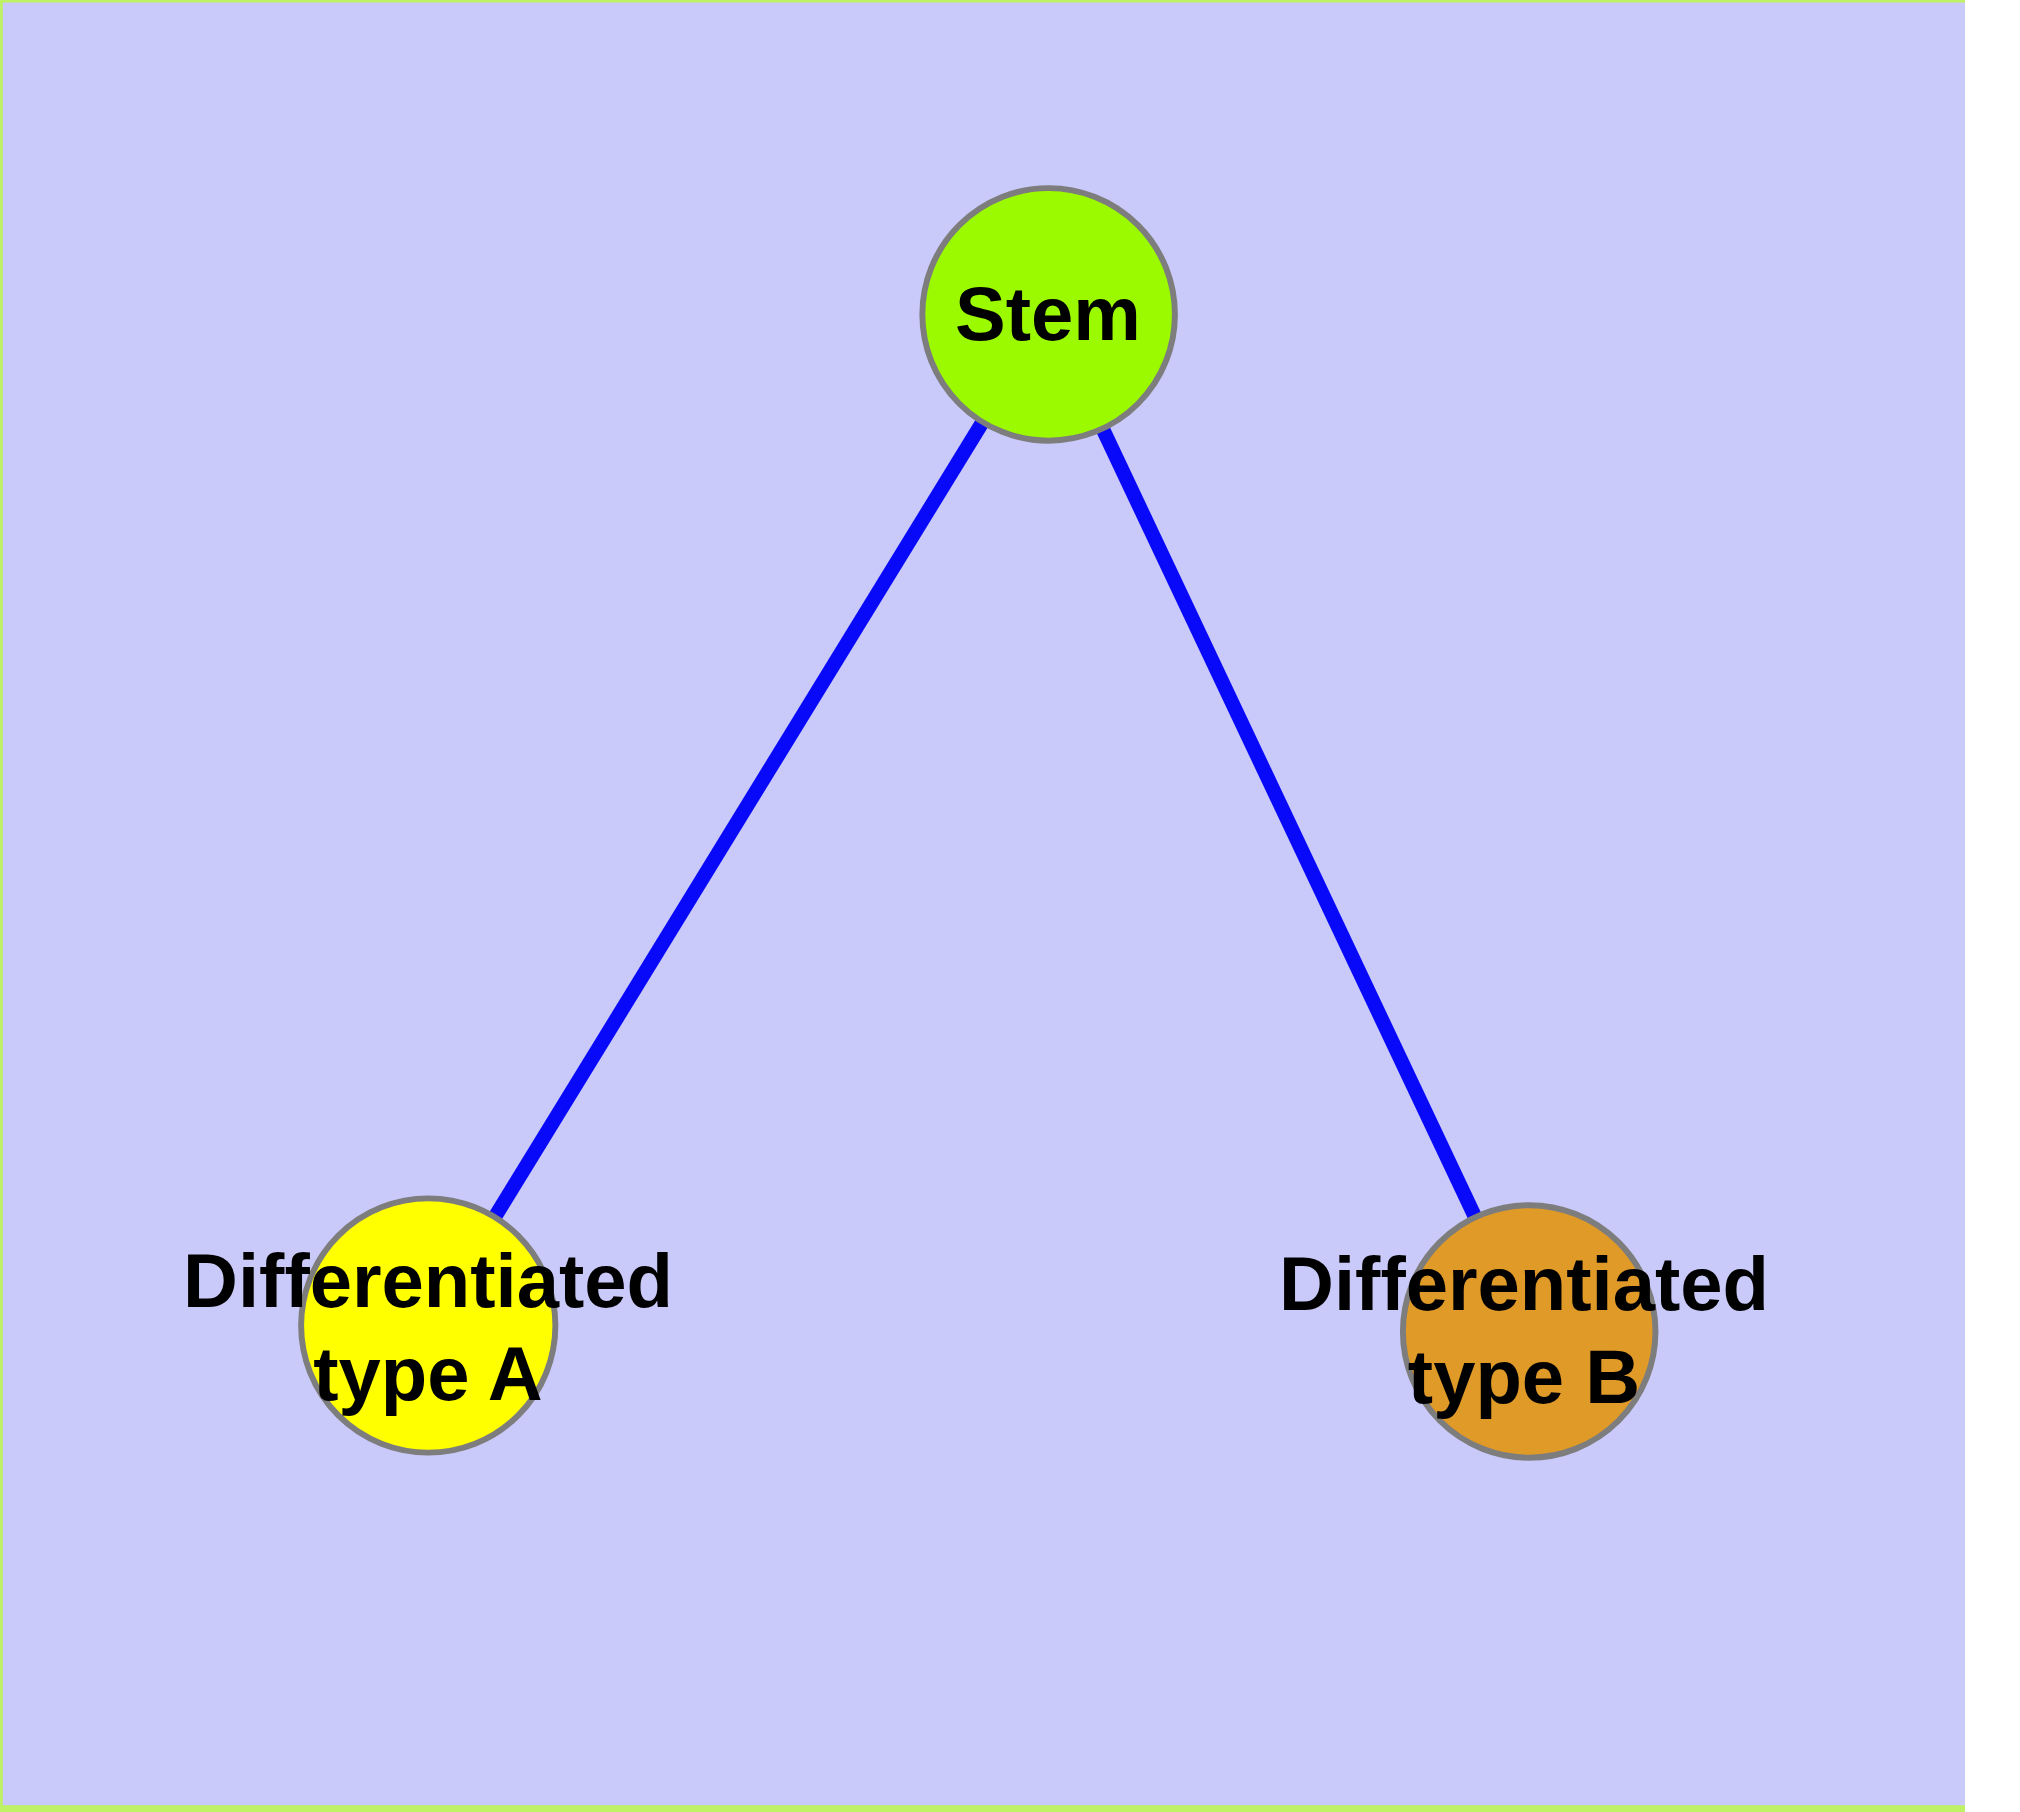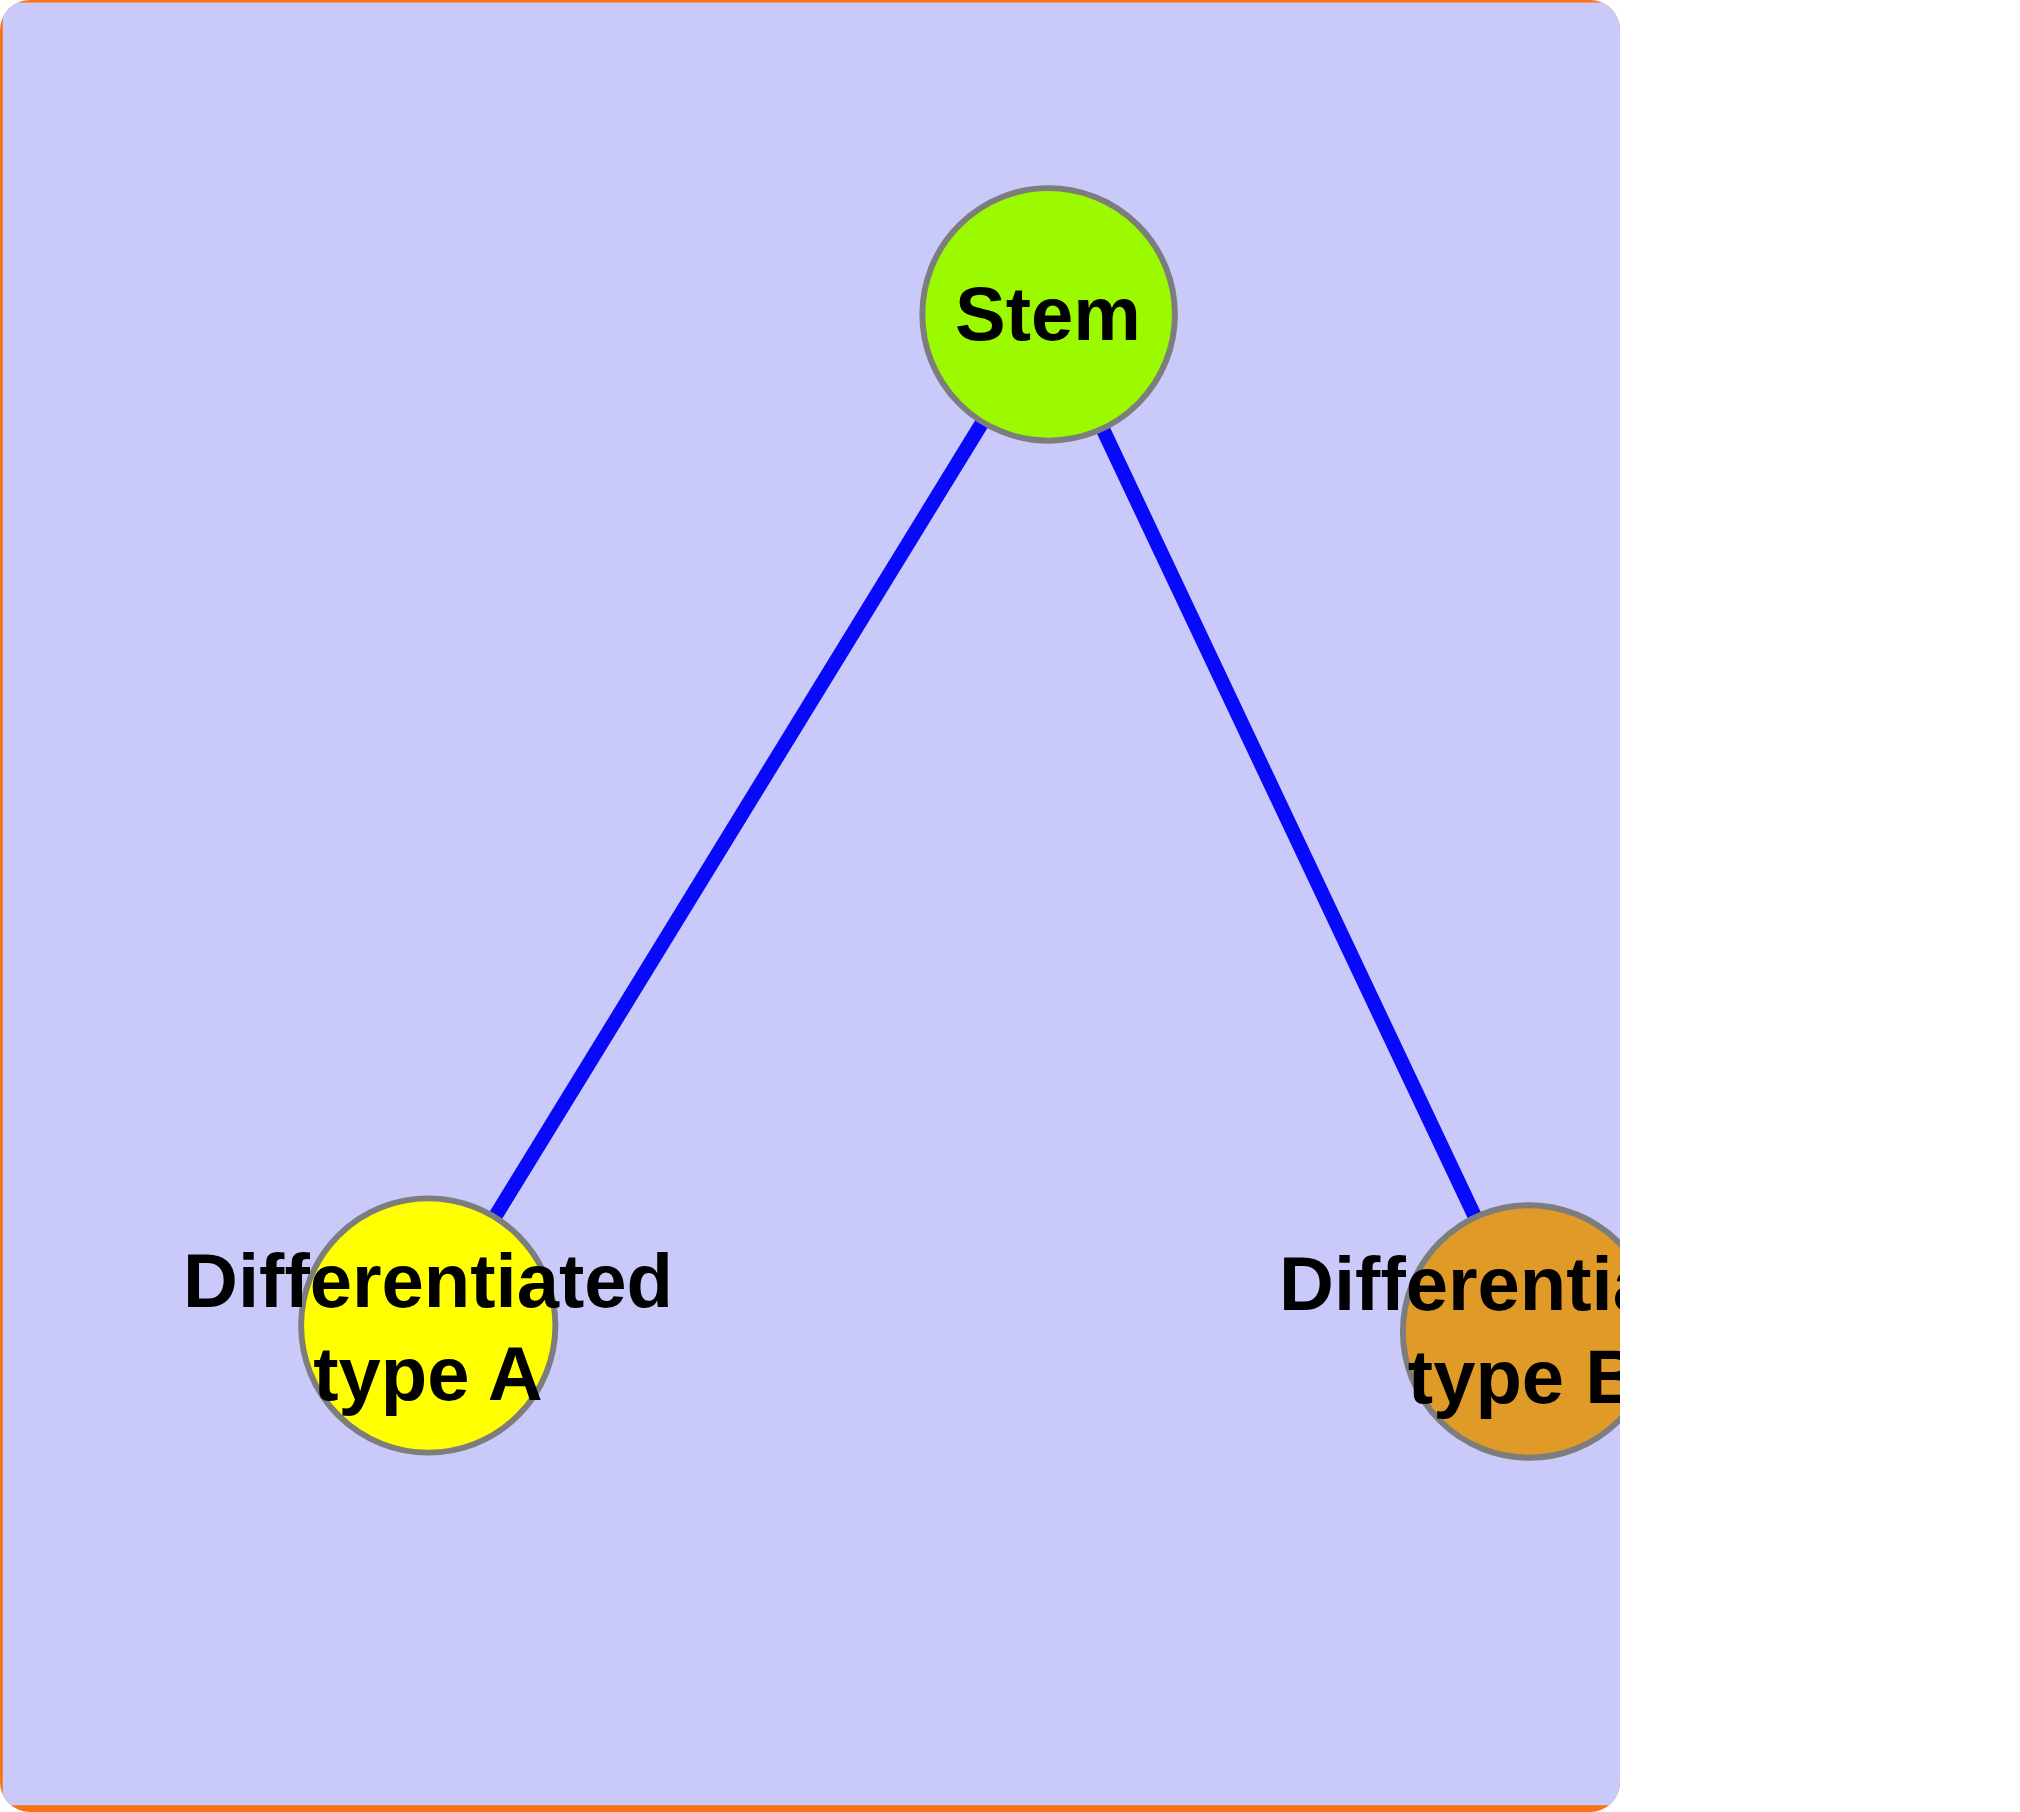--- a/index.html
+++ b/index.html
@@ -2,26 +2,25 @@
 <html style="font-size:13.6px"><head>
 <meta charset="utf-8">
 <style>
   html, body {
     margin: 0;
     padding: 0;
     background: #ffffff;
   }
   .page {
     position: relative;
-    width: 1620px;
+    width: 1965px;
     height: 1812px;
-    background: #f97316;
+    background: #bef264;
     overflow: hidden;
     font-family: "Liberation Sans", sans-serif;
-    border-radius: 30px;
   }
   .canvas-svg {
     position: absolute;
     left: 0;
     top: 0;
     width: 2021px;
     height: 1812px;
     display: block;
   }
   .node-label {

